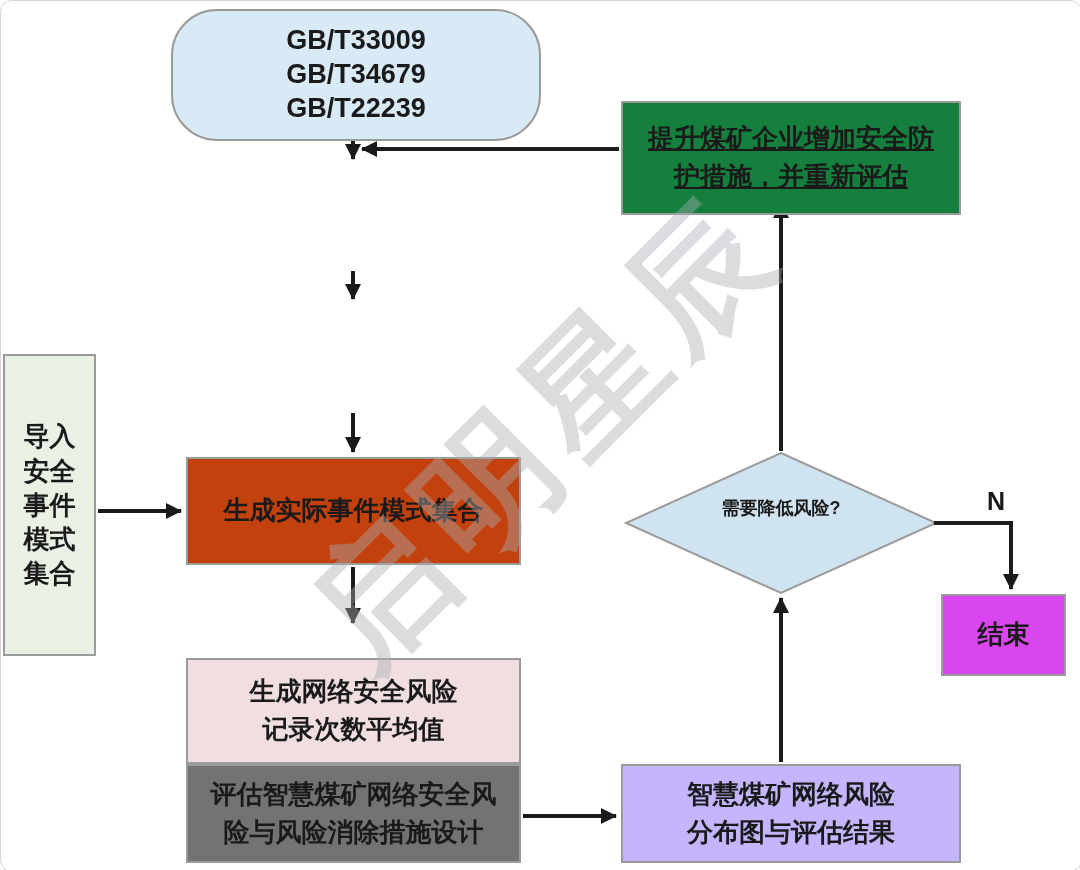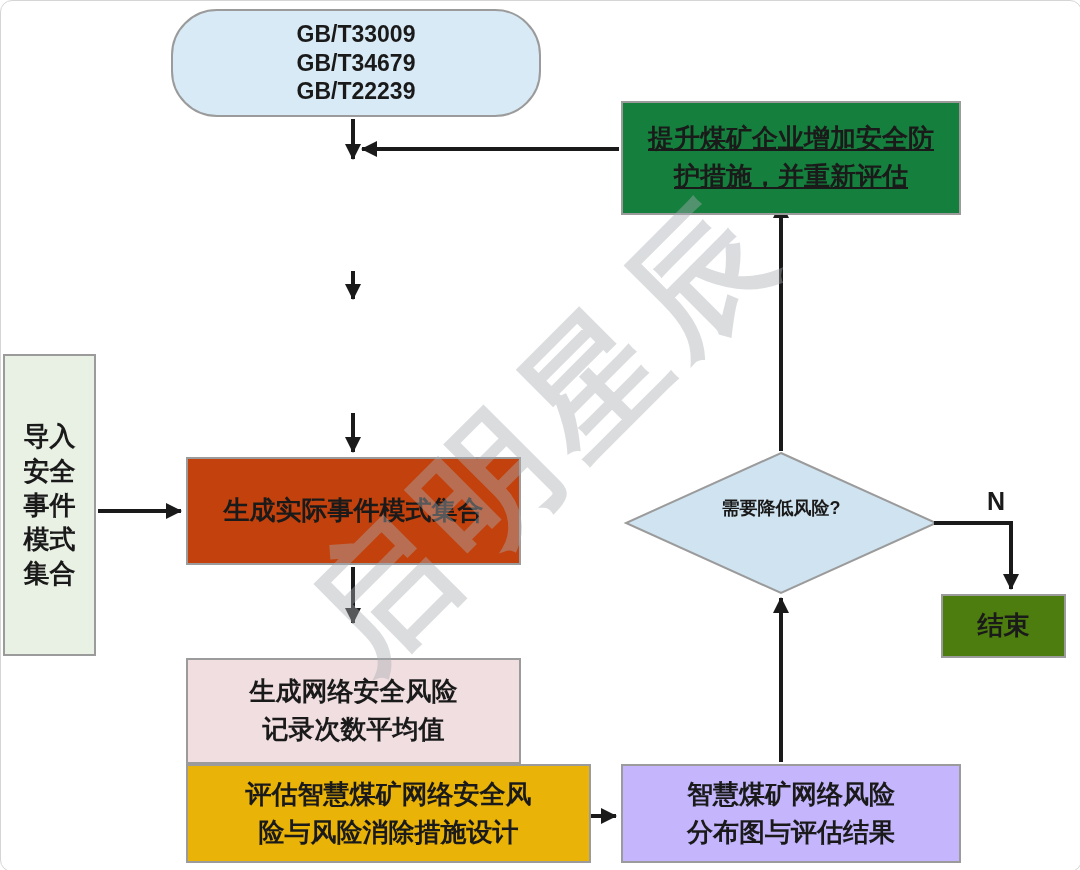--- a/index.html
+++ b/index.html
@@ -32,64 +32,64 @@
     align-items: center;
     justify-content: center;
     text-align: center;
     font-weight: bold;
     color: #1a1a1a;
     font-size: 26px;
     line-height: 1.45;
     white-space: pre-line;
   }
   .node-standards {
-    left: 170px; top: 8px; width: 370px; height: 108px;
+    left: 170px; top: 8px; width: 370px; height: 132px;
     background: #d8eaf6;
     border-radius: 46px;
-    font-size: 23px;
+    font-size: 27px;
     line-height: 1.25;
   }
   .node-collect {
     left: 185px; top: 163px; width: 335px; height: 105px;
     background: #faf3d5;
   }
   .node-preprocess {
     left: 185px; top: 303px; width: 335px; height: 107px;
     background: #faf3d5;
   }
   .node-pattern {
     left: 185px; top: 456px; width: 335px; height: 108px;
     background: #c2410c;
   }
   .node-average {
     left: 185px; top: 627px; width: 335px; height: 106px;
     background: #f0dee1;
     margin-top: 30px;
   }
   .node-evaluate {
-    left: 185px; top: 763px; width: 405px; height: 99px;
-    background: #eab308;
+    left: 185px; top: 763px; width: 335px; height: 99px;
+    background: #737373;
   }
   .node-import {
     left: 2px; top: 353px; width: 93px; height: 302px;
     background: #e9f1e4;
     line-height: 1.32;
   }
   .node-improve {
     left: 620px; top: 100px; width: 340px; height: 114px;
     background: #15803d;
     text-decoration: underline;
   }
   .node-riskmap {
     left: 620px; top: 763px; width: 340px; height: 99px;
     background: #c4b5fd;
   }
   .node-end {
-    left: 940px; top: 593px; width: 125px; height: 64px;
-    background: #4d7c0f;
+    left: 940px; top: 593px; width: 125px; height: 82px;
+    background: #d946ef;
     text-align: right;
   }
   .decision-label {
     position: absolute;
     z-index: 2;
     left: 640px; top: 495px; width: 280px;
     text-align: center;
     font-weight: bold;
     color: #1a1a1a;
     font-size: 18px;

